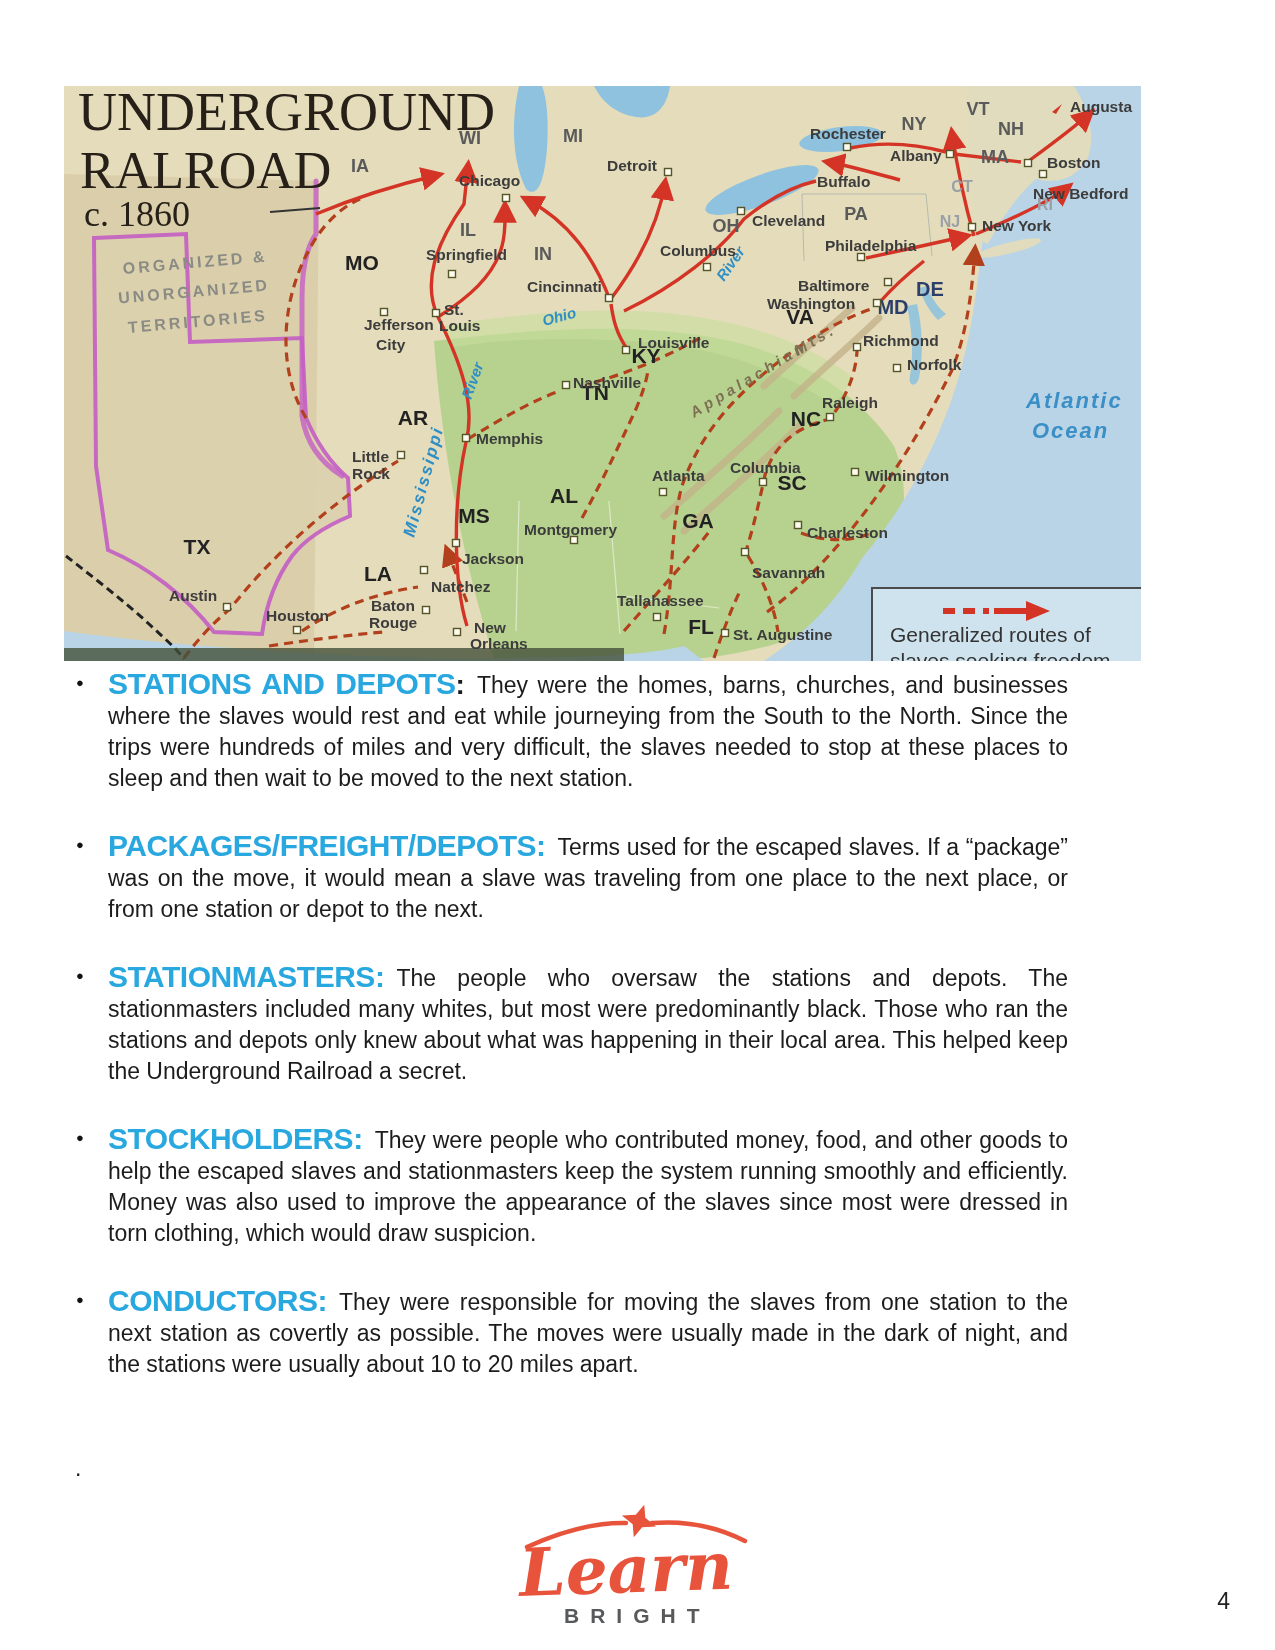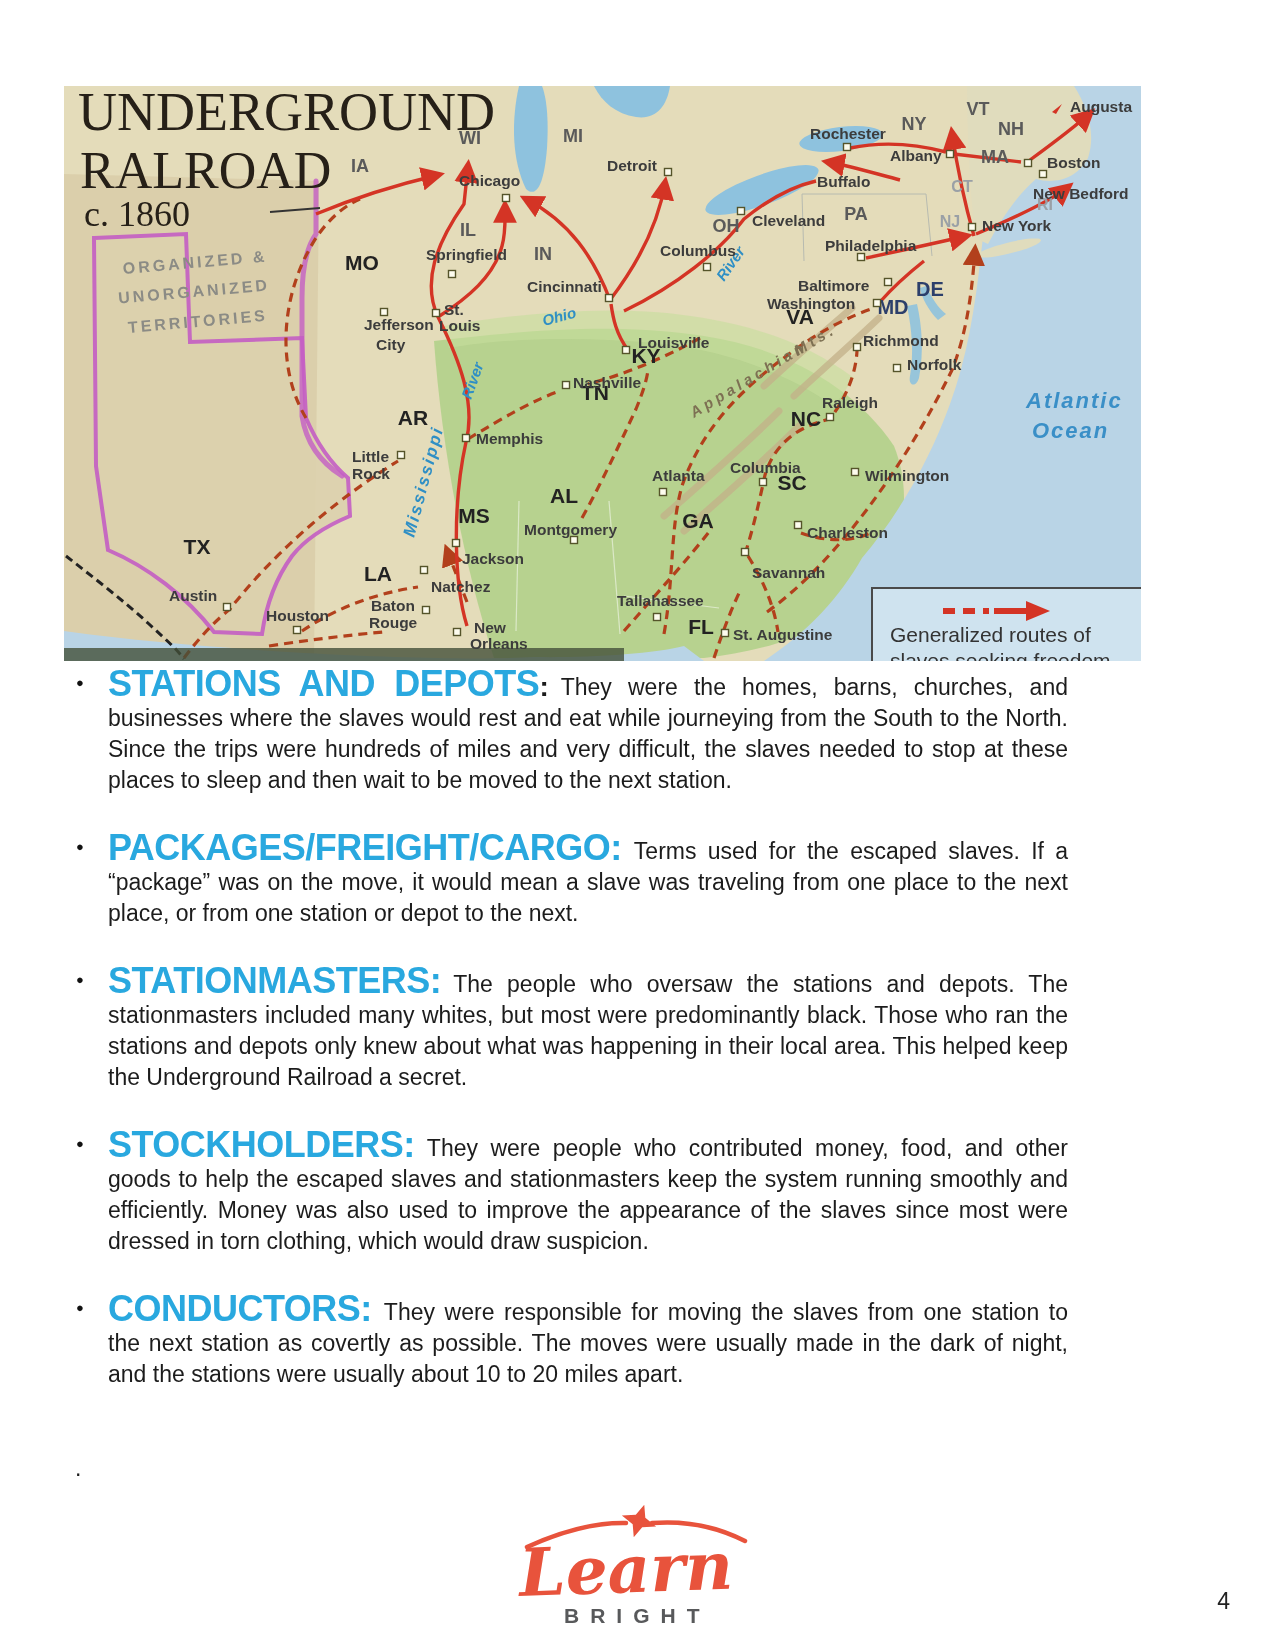--- a/index.html
+++ b/index.html
@@ -23,21 +23,21 @@
   .riv{font-family:"Liberation Sans",sans-serif;font-style:italic;font-weight:700;font-size:15px;fill:#2f8fc5;}
   .riv.lg{font-size:17px;letter-spacing:2px;}
   .mts{font-family:"Liberation Sans",sans-serif;font-style:italic;font-weight:600;font-size:15px;fill:#7d7053;letter-spacing:4px;}
   .ocean-t{font-family:"Liberation Sans",sans-serif;font-style:italic;font-weight:700;font-size:22px;fill:#3a8fc7;letter-spacing:2px;}
   .legend-t{font-family:"Liberation Sans",sans-serif;font-size:21px;fill:#333333;}
   
   .bullets{position:absolute;left:64px;top:668px;width:1004px;}
   .bullet{position:relative;padding-left:44px;margin:0 0 36px 0;
           font-size:23px;line-height:31px;color:#1c1c1c;text-align:justify;}
   .bullet .mark{position:absolute;left:12px;top:-1px;font-size:23px;color:#111;}
-  .bullet .hd{font-weight:bold;font-size:36px;line-height:31px;letter-spacing:-0.5px;vertical-align:-1px;}
+  .bullet .hd{font-weight:bold;font-size:30px;line-height:31px;letter-spacing:-0.5px;vertical-align:-1px;}
   .bullet .hd-colon{font-weight:bold;font-size:28px;line-height:31px;color:#1c1c1c;vertical-align:-1px;}
   .bullet .gap{display:inline-block;width:12px;}
   .stray{position:absolute;left:75px;top:1455px;font-size:23px;color:#1c1c1c;}
   
   .logo{position:absolute;left:512px;top:1502px;width:250px;height:130px;}
   .logo-script{font-family:"DejaVu Serif",serif;font-style:italic;font-weight:bold;font-size:66px;fill:#e8533c;}
   .logo-sub{font-family:"Liberation Sans",sans-serif;font-size:21px;font-weight:600;fill:#58595b;letter-spacing:11px;}
   .pagenum{position:absolute;left:1185px;top:1588px;width:45px;text-align:right;font-size:23px;color:#222;}
 </style>
 </head>
@@ -286,21 +286,21 @@
           <text x="669" y="554" class="ct">St. Augustine</text>
           <text x="202" y="535" class="ct">Houston</text>
           <text x="105" y="515" class="ct">Austin</text>
           <text x="1006" y="26" class="ct">Augusta</text>
         </g>
   </svg>
   </div>
 
   <div class="bullets" id="bullets">
       <div class="bullet"><span class="mark" style="font-size: 13px;">●</span><span class="hd" style="color: rgb(41, 168, 223);">STATIONS AND DEPOTS</span><span class="hd-colon">:</span><span class="gap"></span><span>They were the homes, barns, churches, and businesses where the slaves would rest and eat while journeying from the South to the North.  Since the trips were hundreds of miles and very difficult, the slaves needed to stop at these places to sleep and then wait to be moved to the next station.</span></div>
-      <div class="bullet"><span class="mark" style="font-size: 13px;">●</span><span class="hd" style="color: rgb(41, 168, 223);">PACKAGES/FREIGHT/CARGO:</span><span class="gap"></span><span>Terms used for the escaped slaves.  If a “package” was on the move, it would mean a slave was traveling from one place to the next place, or from one station or depot to the next.</span></div>
+      <div class="bullet"><span class="mark" style="font-size: 13px;">●</span><span class="hd" style="color: rgb(41, 168, 223);">PACKAGES/FREIGHT/DEPOTS:</span><span class="gap"></span><span>Terms used for the escaped slaves.  If a “package” was on the move, it would mean a slave was traveling from one place to the next place, or from one station or depot to the next.</span></div>
       <div class="bullet"><span class="mark" style="font-size: 13px;">●</span><span class="hd" style="color: rgb(41, 168, 223);">STATIONMASTERS:</span><span class="gap"></span><span>The people who oversaw the stations and depots.  The stationmasters included many whites, but most were predominantly black.  Those who ran the stations and depots only knew about what was happening in their local area.  This helped keep the Underground Railroad a secret.</span></div>
       <div class="bullet"><span class="mark" style="font-size: 13px;">●</span><span class="hd" style="color: rgb(41, 168, 223);">STOCKHOLDERS:</span><span class="gap"></span><span>They were people who contributed money, food, and other goods to help the escaped slaves and stationmasters keep the system running smoothly and efficiently.  Money was also used to improve the appearance of the slaves since most were dressed in torn clothing, which would draw suspicion.</span></div>
       <div class="bullet"><span class="mark" style="font-size: 13px;">●</span><span class="hd" style="color: rgb(41, 168, 223);">CONDUCTORS:</span><span class="gap"></span><span>They were responsible for moving the slaves from one station to the next station as covertly as possible.  The moves were usually made in the dark of night, and the stations were usually about 10 to 20 miles apart.</span></div>
     </div>
 
   <div class="stray">.</div>
 
   <svg class="logo" viewBox="0 0 250 130">
     <g>
       <path d="M 15,45 Q 70,20 114,21" fill="none" stroke="#e8533c" stroke-width="4.5" stroke-linecap="round"></path>

